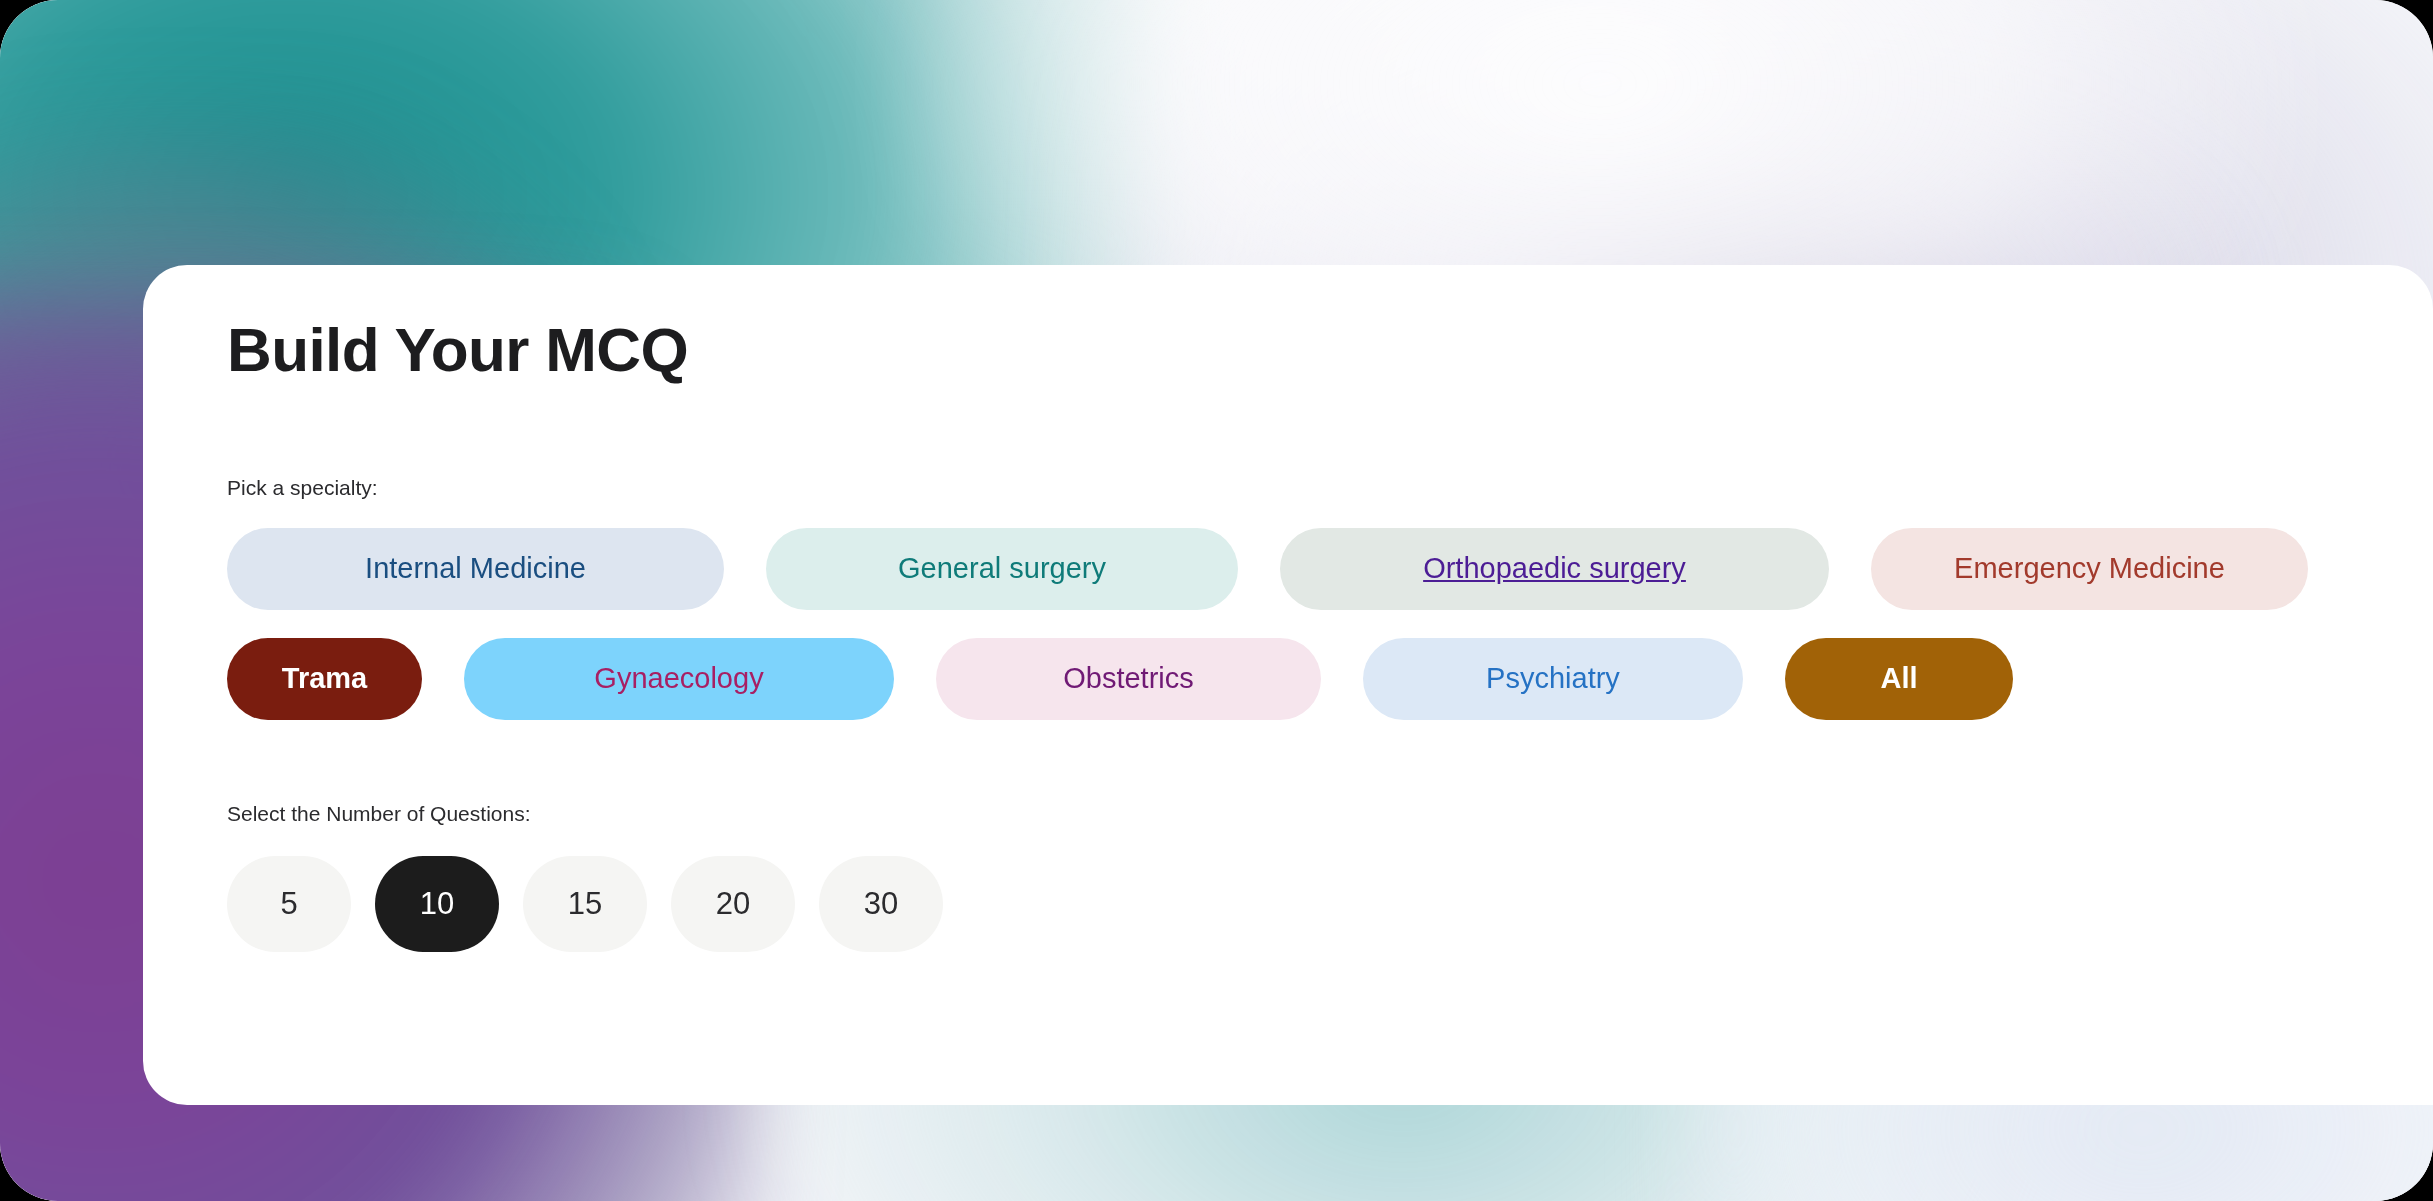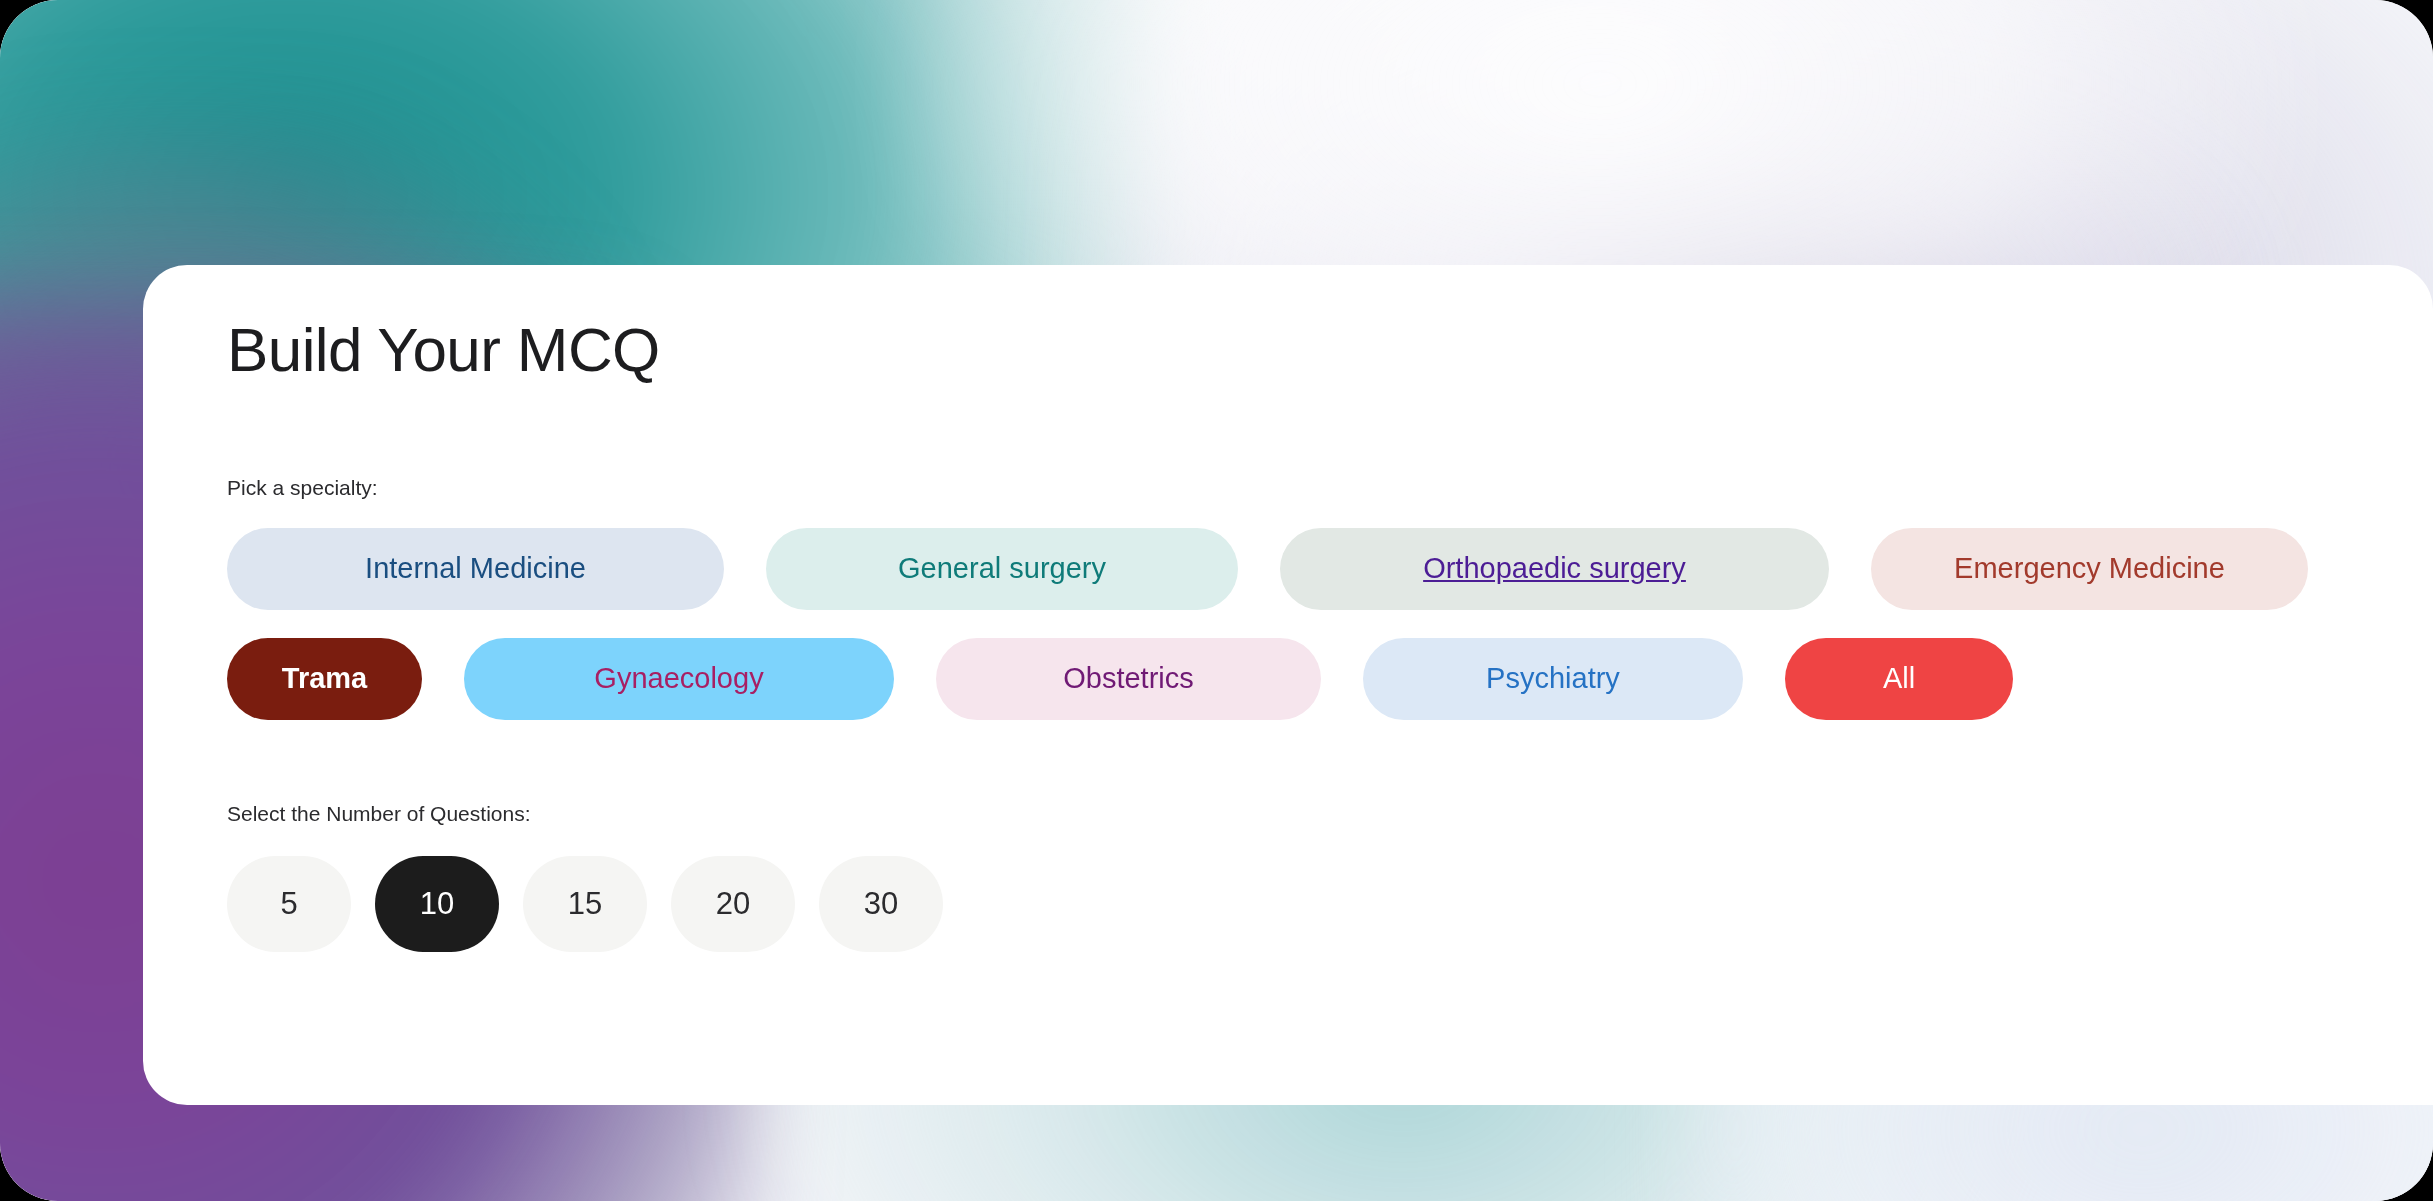--- a/index.html
+++ b/index.html
@@ -145,21 +145,21 @@
     height: 840px;
     background: #ffffff;
     border-top-left-radius: 44px;
     border-top-right-radius: 44px;
     border-bottom-left-radius: 44px;
     padding: 52px 70px 0 84px;
   }
 
   #page-title {
     font-size: 62px;
-    font-weight: normal;
+    font-weight: bold;
     color: #1d1d1f;
     letter-spacing: -0.6px;
     line-height: 1.08;
   }
 
   .section-label {
     font-size: 21px;
     color: #2b2b2e;
     font-weight: normal;
   }
@@ -254,21 +254,21 @@
       <div class="pill pill-w2" style="background: rgb(220, 238, 236); color: rgb(15, 123, 121);">General surgery</div>
       <div class="pill pill-w3" style="background: rgb(226, 232, 228); color: #4c1d95; text-decoration: underline;">Orthopaedic surgery</div>
       <div class="pill pill-w4" style="background: rgb(244, 228, 226); color: rgb(162, 58, 44);">Emergency Medicine</div>
     </div>
 
     <div class="pill-row">
       <div class="pill pill-r2-sel selected" style="background: rgb(122, 29, 15); color: rgb(255, 255, 255);">Trama</div>
       <div class="pill pill-r2-a" style="background: #7dd3fc; color: rgb(168, 31, 99);">Gynaecology</div>
       <div class="pill pill-r2-b" style="background: rgb(246, 229, 237); color: #701a75;">Obstetrics</div>
       <div class="pill pill-r2-c" style="background: rgb(220, 232, 246); color: rgb(37, 114, 196);">Psychiatry</div>
-      <div class="pill pill-r2-all" style="background: #ef4444; color: rgb(255, 255, 255);">All</div>
+      <div class="pill pill-r2-all" style="background: #a16207; color: rgb(255, 255, 255); font-weight: bold;">All</div>
     </div>
 
     <div id="count-label" class="section-label">Select the Number of Questions:</div>
 
     <div class="count-row">
       <div class="count-chip">5</div>
       <div class="count-chip selected">10</div>
       <div class="count-chip">15</div>
       <div class="count-chip">20</div>
       <div class="count-chip">30</div>

